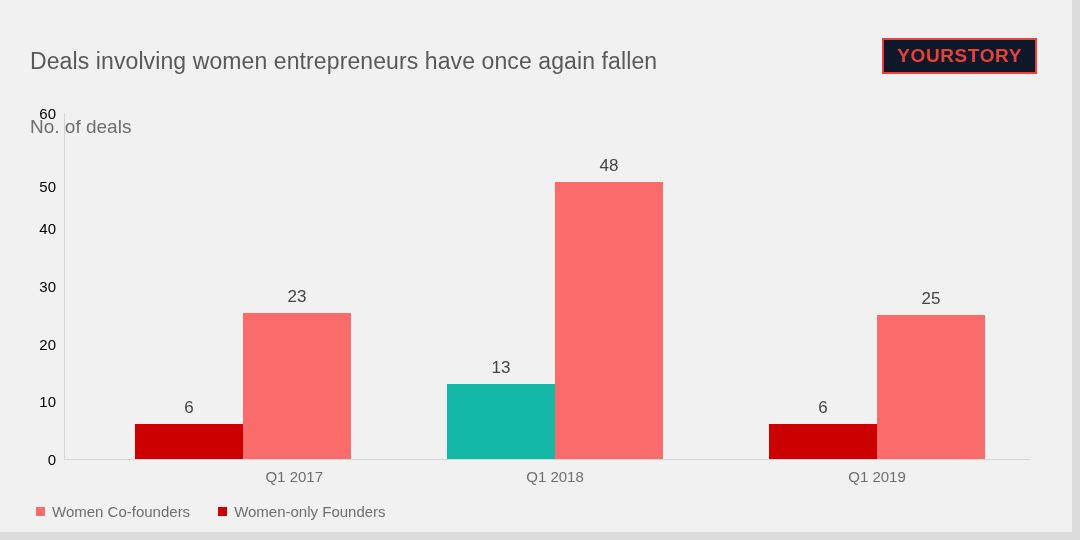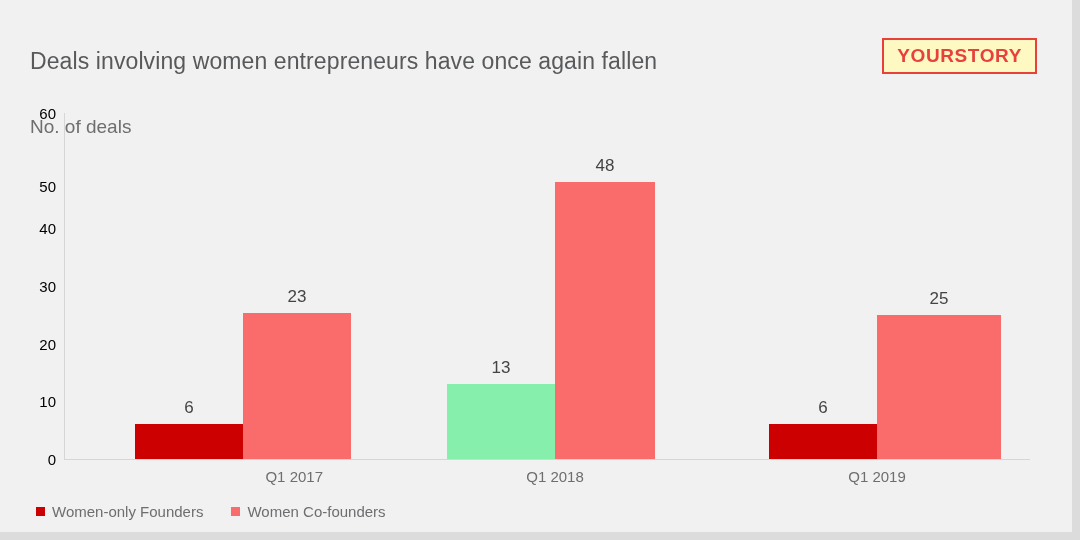--- a/index.html
+++ b/index.html
@@ -51,21 +51,21 @@
     white-space: nowrap;
     margin-top: 40px;
   }
 
   .logo {
     position: absolute;
     right: 35px;
     top: 38px;
     border: 2px solid #e8413c;
     padding: 6px 13px 7px 13px;
-    background: #fef9c3;
+    background: #0f172a;
   }
   .logo-text {
     font-size: 19px;
     font-weight: bold;
     color: #e8413c;
     letter-spacing: 0.6px;
     line-height: 1;
     font-family: "Liberation Sans", sans-serif;
   }
 
@@ -204,48 +204,48 @@
       <div class="bars-layer" id="bars">
           <div class="group" style="left: 70px; width: 216px;">
             <div class="bar" style="left: 0px; width: 108px; height: 34.6px; background: rgb(204, 0, 0);">
               <span class="bar-label">6</span>
             </div>
             <div class="bar" style="left: 108px; width: 108px; height: 146px; background: rgb(250, 107, 107);">
               <span class="bar-label">23</span>
             </div>
           </div>
           <div class="group" style="left: 382px; width: 216px;">
-            <div class="bar" style="left: 0px; width: 108px; height: 74.9667px; background: #86efac;">
+            <div class="bar" style="left: 0px; width: 108px; height: 74.9667px; background: #14b8a6;">
               <span class="bar-label">13</span>
             </div>
-            <div class="bar" style="left: 108px; width: 100px; height: 276.8px; background: rgb(250, 107, 107);">
+            <div class="bar" style="left: 108px; width: 108px; height: 276.8px; background: rgb(250, 107, 107);">
               <span class="bar-label">48</span>
             </div>
           </div>
           <div class="group" style="left: 704px; width: 216px;">
             <div class="bar" style="left: 0px; width: 108px; height: 34.6px; background: rgb(204, 0, 0);">
               <span class="bar-label">6</span>
             </div>
-            <div class="bar" style="left: 108px; width: 108px; height: 144.167px; background: rgb(250, 107, 107); padding-left: 16px;">
+            <div class="bar" style="left: 108px; width: 108px; height: 144.167px; background: rgb(250, 107, 107);">
               <span class="bar-label">25</span>
             </div>
           </div>
         </div>
       <div id="catlabels">
           <div class="cat-label" style="left: 163px; width: 160px; text-align: right;">Q1 2017</div>
           <div class="cat-label" style="left: 475px; width: 160px;">Q1 2018</div>
           <div class="cat-label" style="left: 797px; width: 160px;">Q1 2019</div>
         </div>
     </div>
 
     <div class="legend" id="legend">
         <div class="legend-item">
+          <span class="legend-swatch" style="background: rgb(250, 107, 107);"></span>
+          <span class="legend-text">Women Co-founders</span>
+        </div>
+        <div class="legend-item">
           <span class="legend-swatch" style="background: rgb(204, 0, 0);"></span>
           <span class="legend-text">Women-only Founders</span>
         </div>
-        <div class="legend-item">
-          <span class="legend-swatch" style="background: rgb(250, 107, 107);"></span>
-          <span class="legend-text">Women Co-founders</span>
-        </div>
       </div>
 
   </div>
 </div>
 
 </body></html>

